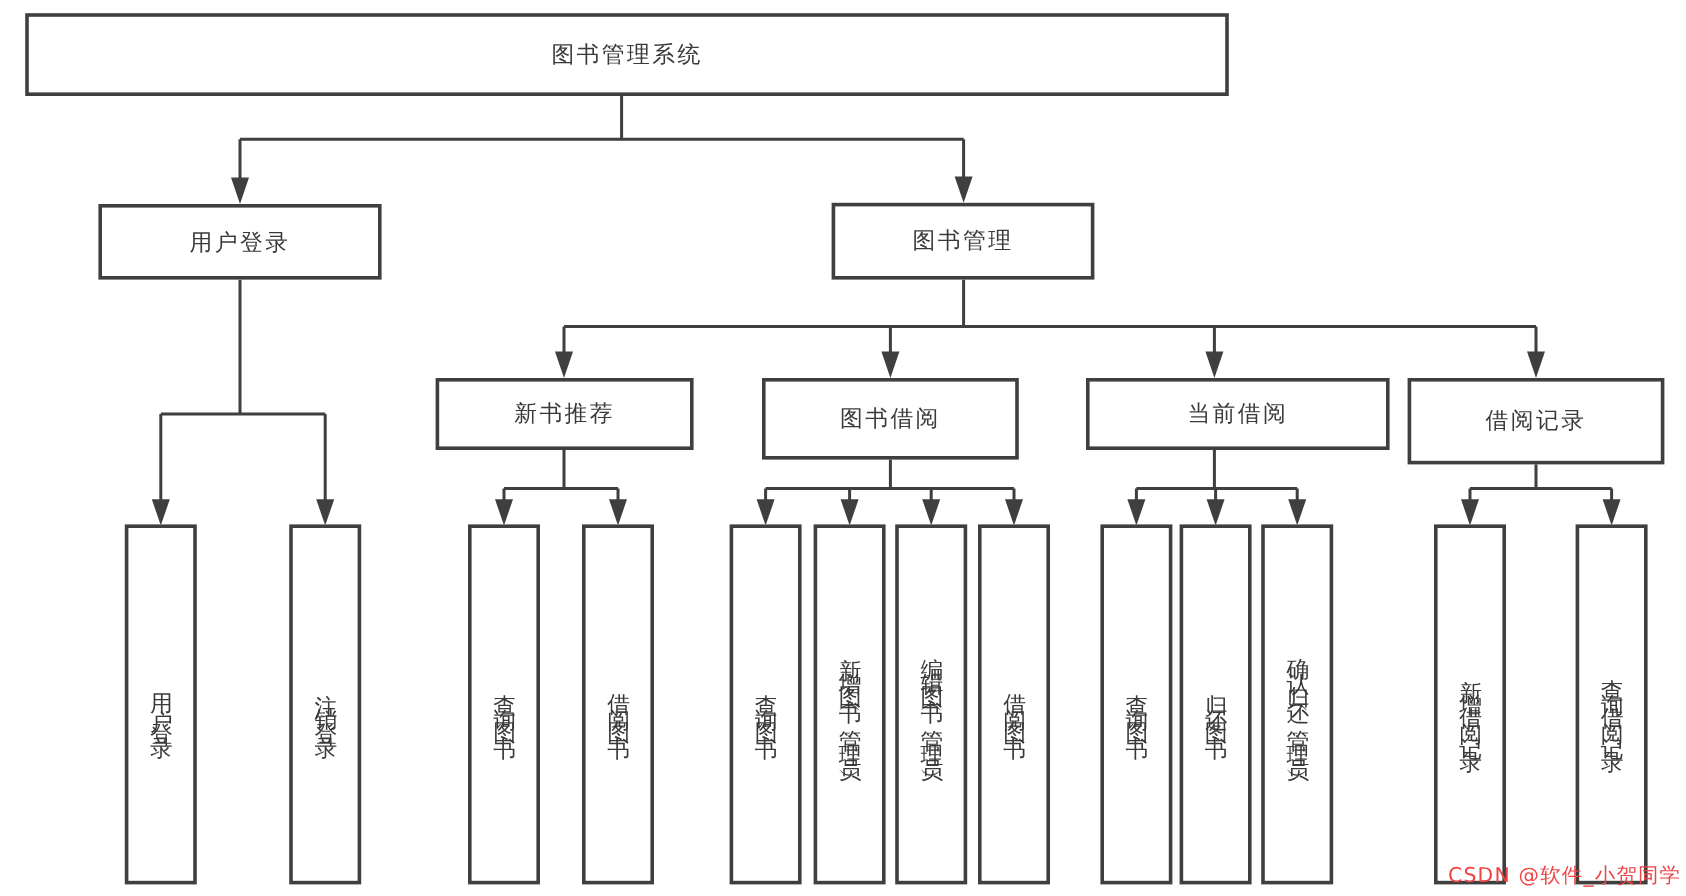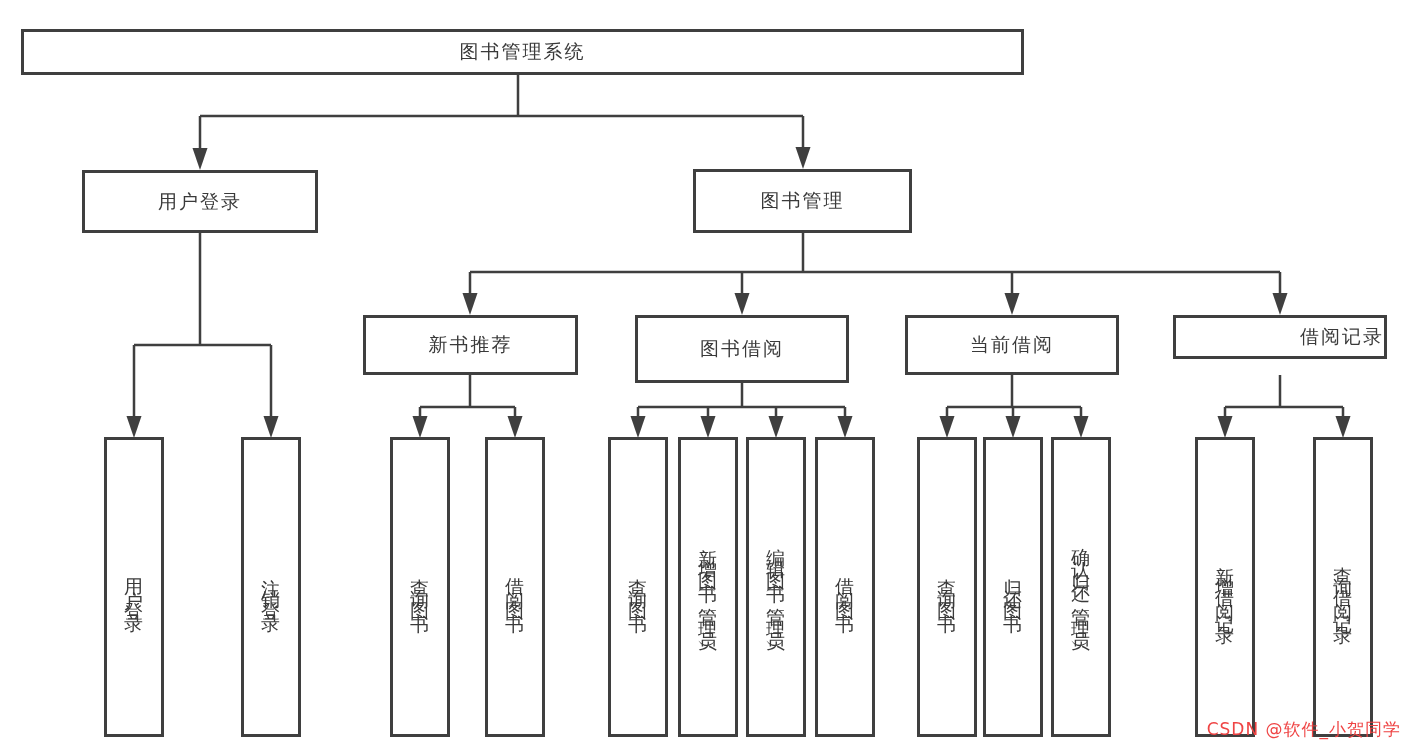--- a/index.html
+++ b/index.html
@@ -107,41 +107,41 @@
       <polygon points="768.5,416 783.5,416 776,438"></polygon>
       <polygon points="837.5,416 852.5,416 845,438"></polygon>
       <polygon points="939.5,416 954.5,416 947,438"></polygon>
       <polygon points="1005.5,416 1020.5,416 1013,438"></polygon>
       <polygon points="1073.5,416 1088.5,416 1081,438"></polygon>
       <polygon points="1217.5,416 1232.5,416 1225,438"></polygon>
       <polygon points="1335.5,416 1350.5,416 1343,438"></polygon>
     </g>
   </svg>
 
-  <div class="node h" style="left:21px; top:29px; width:1003px; height:46px;">
+  <div class="node h" style="left:21px; top:11px; width:1003px; height:69px;">
     <span>图书管理系统</span>
   </div>
 
   <div class="node h" style="left:82px; top:170px; width:236px; height:63px;">
     <span>用户登录</span>
   </div>
   <div class="node h" style="left:363px; top:315px; width:215px; height:60px;">
     <span>新书推荐</span>
   </div>
 
   <div class="node h" style="left:693px; top:169px; width:219px; height:64px;">
     <span>图书管理</span>
   </div>
   <div class="node h" style="left:635px; top:315px; width:214px; height:68px;">
     <span>图书借阅</span>
   </div>
-  <div class="node h" style="left:905px; top:315px; width:214px; height:60px;">
+  <div class="node h" style="left:905px; top:315px; width:253px; height:60px;">
     <span>当前借阅</span>
   </div>
-  <div class="node h" style="left:1173px; top:315px; width:214px; height:44px;justify-content:flex-end;">
+  <div class="node h" style="left:1173px; top:315px; width:214px; height:72px;">
     <span>借阅记录</span>
   </div>
 
   <div class="node v" style="left:104px; top:437px; width:60px; height:300px;">
     <span>用户登录</span>
   </div>
   <div class="node v" style="left:241px; top:437px; width:60px; height:300px;">
     <span>注销登录</span>
   </div>
 

